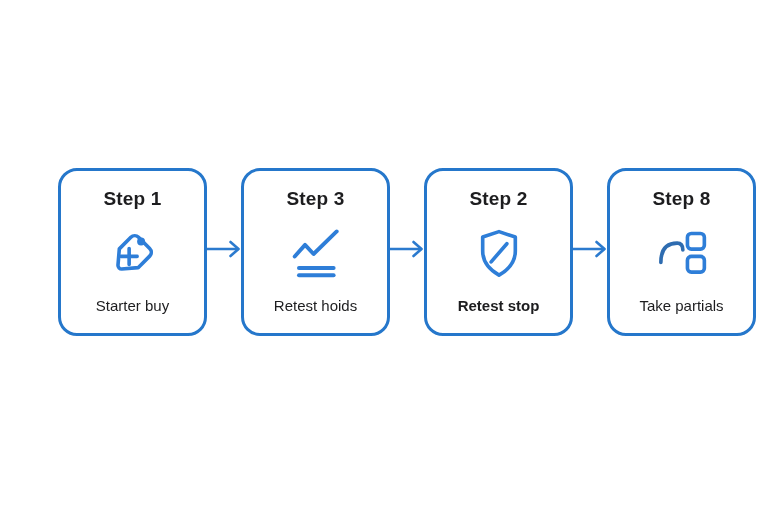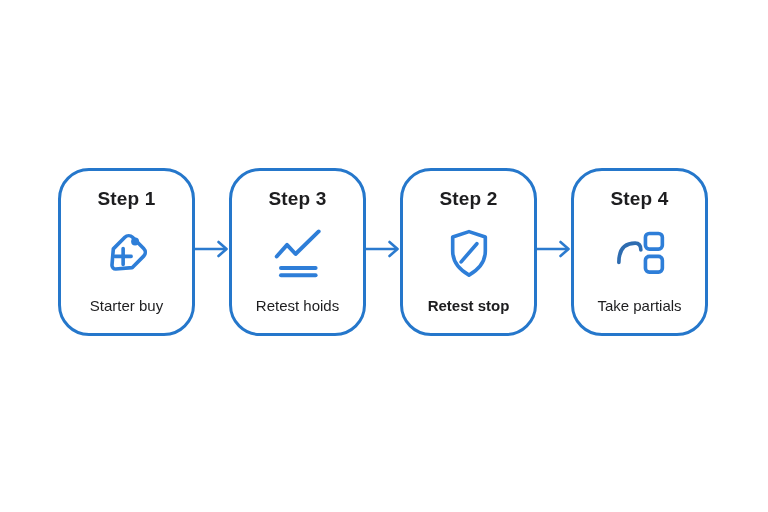--- a/index.html
+++ b/index.html
@@ -7,23 +7,23 @@
     width:768px;height:512px;background:#ffffff;overflow:hidden;
     font-family:"Liberation Sans","DejaVu Sans",sans-serif;
     position:relative;
   }
   .flow{
     position:absolute;left:58px;top:168px;
     display:flex;align-items:center;
   }
   .card{
     box-sizing:border-box;
-    width:137px;height:168px;
+    width:149px;height:168px;
     border:3px solid #2577cb;
-    border-radius:31px;
+    border-radius:19px;
     background:#ffffff;
     display:flex;flex-direction:column;align-items:center;justify-content:space-between;
     padding:17px 6px 19px;
   }
   .card-title{
     font-size:19px;font-weight:700;color:#1d1d1f;letter-spacing:.2px;
   }
   .icon-wrap{
     flex:1;display:flex;align-items:center;justify-content:center;
   }
@@ -94,21 +94,21 @@
   </div>
 
   <div class="arrow">
     <svg width="34" height="22" viewBox="0 0 34 22" fill="none" stroke="#2b7ace" stroke-width="2.6" stroke-linecap="round" stroke-linejoin="round">
       <path d="M0 11 H31"></path>
       <path d="M23.5 4 L31.5 11 L23.5 18"></path>
     </svg>
   </div>
 
   <div class="card">
-    <div class="card-title">Step 4</div>
+    <div class="card-title">Step 8</div>
     <div class="icon-wrap">
       <svg width="58" height="58" viewBox="0 0 48 48" fill="none" stroke-linecap="round" stroke-linejoin="round">
         <path d="M6.5 31 C6.5 19.5 11.5 15 20 15 C23.5 15 24.7 17.3 24.7 20.7" stroke="#2e6cb0" stroke-width="3"></path>
         <rect x="28.5" y="7" width="14" height="13" rx="3.2" stroke="#2e7ed8" stroke-width="3"></rect>
         <rect x="28.5" y="26" width="14" height="13" rx="3.2" stroke="#2e7ed8" stroke-width="3"></rect>
       </svg>
     </div>
     <div class="card-label">Take partials</div>
   </div>
 

